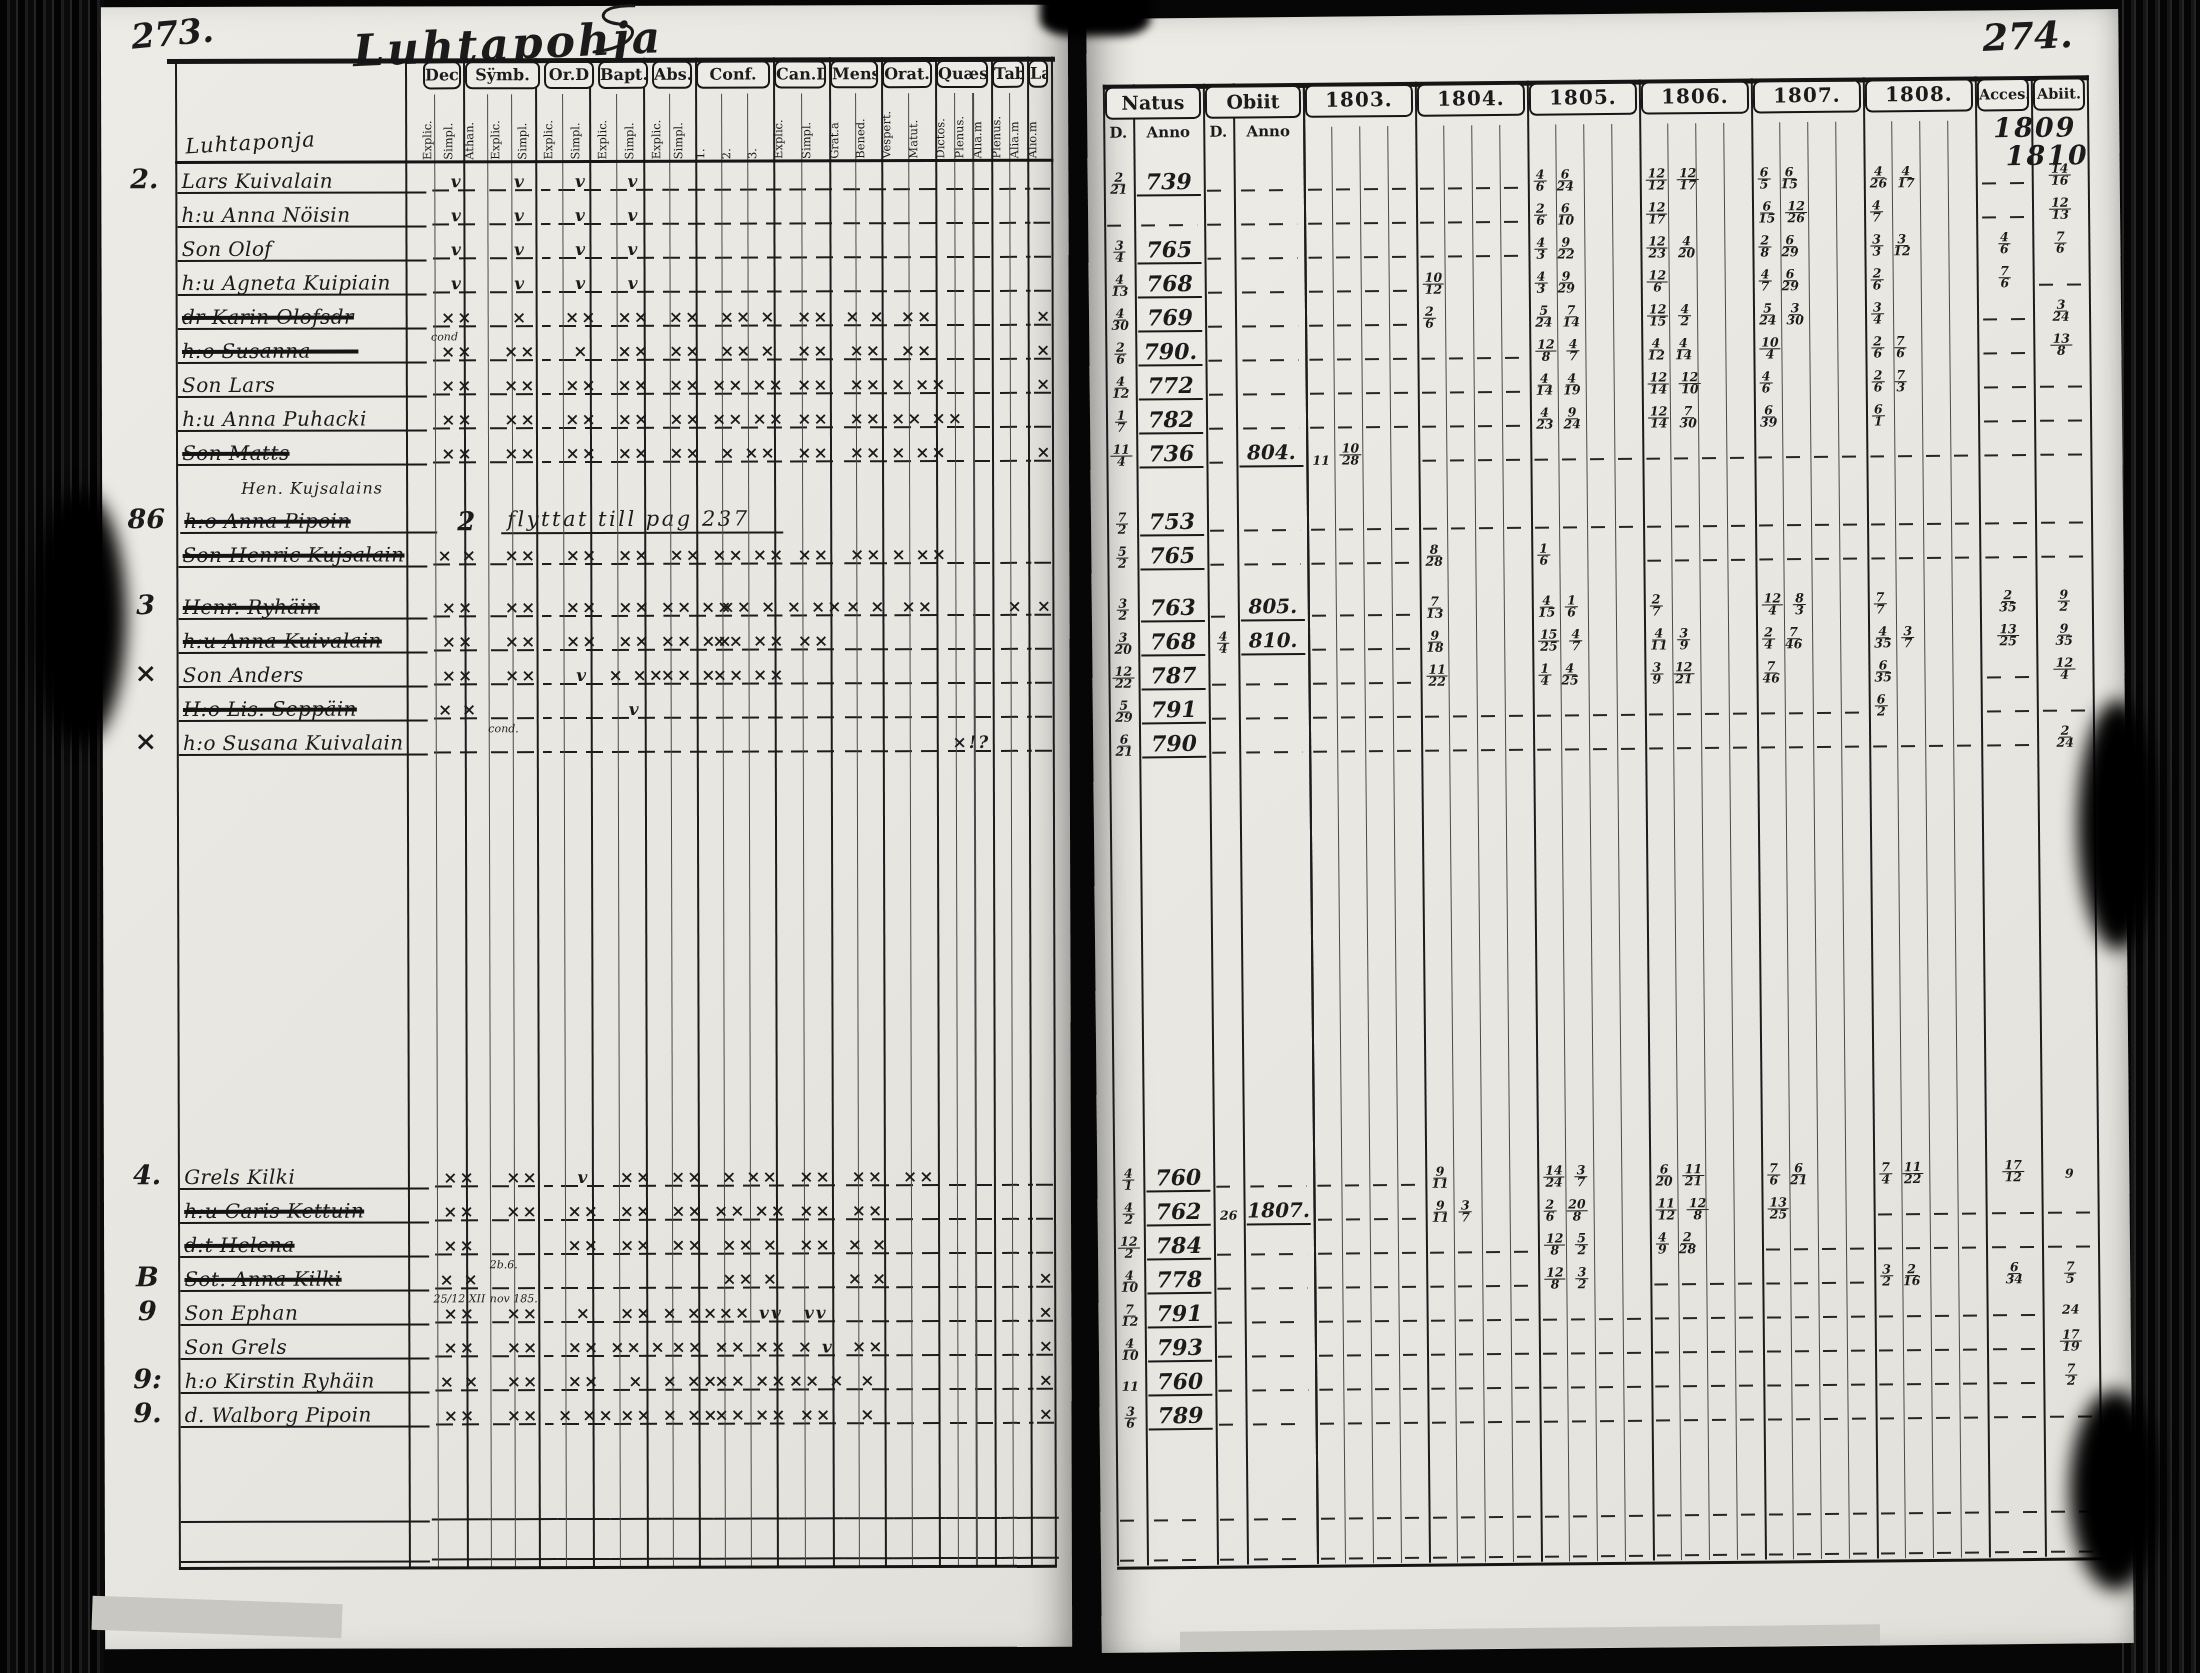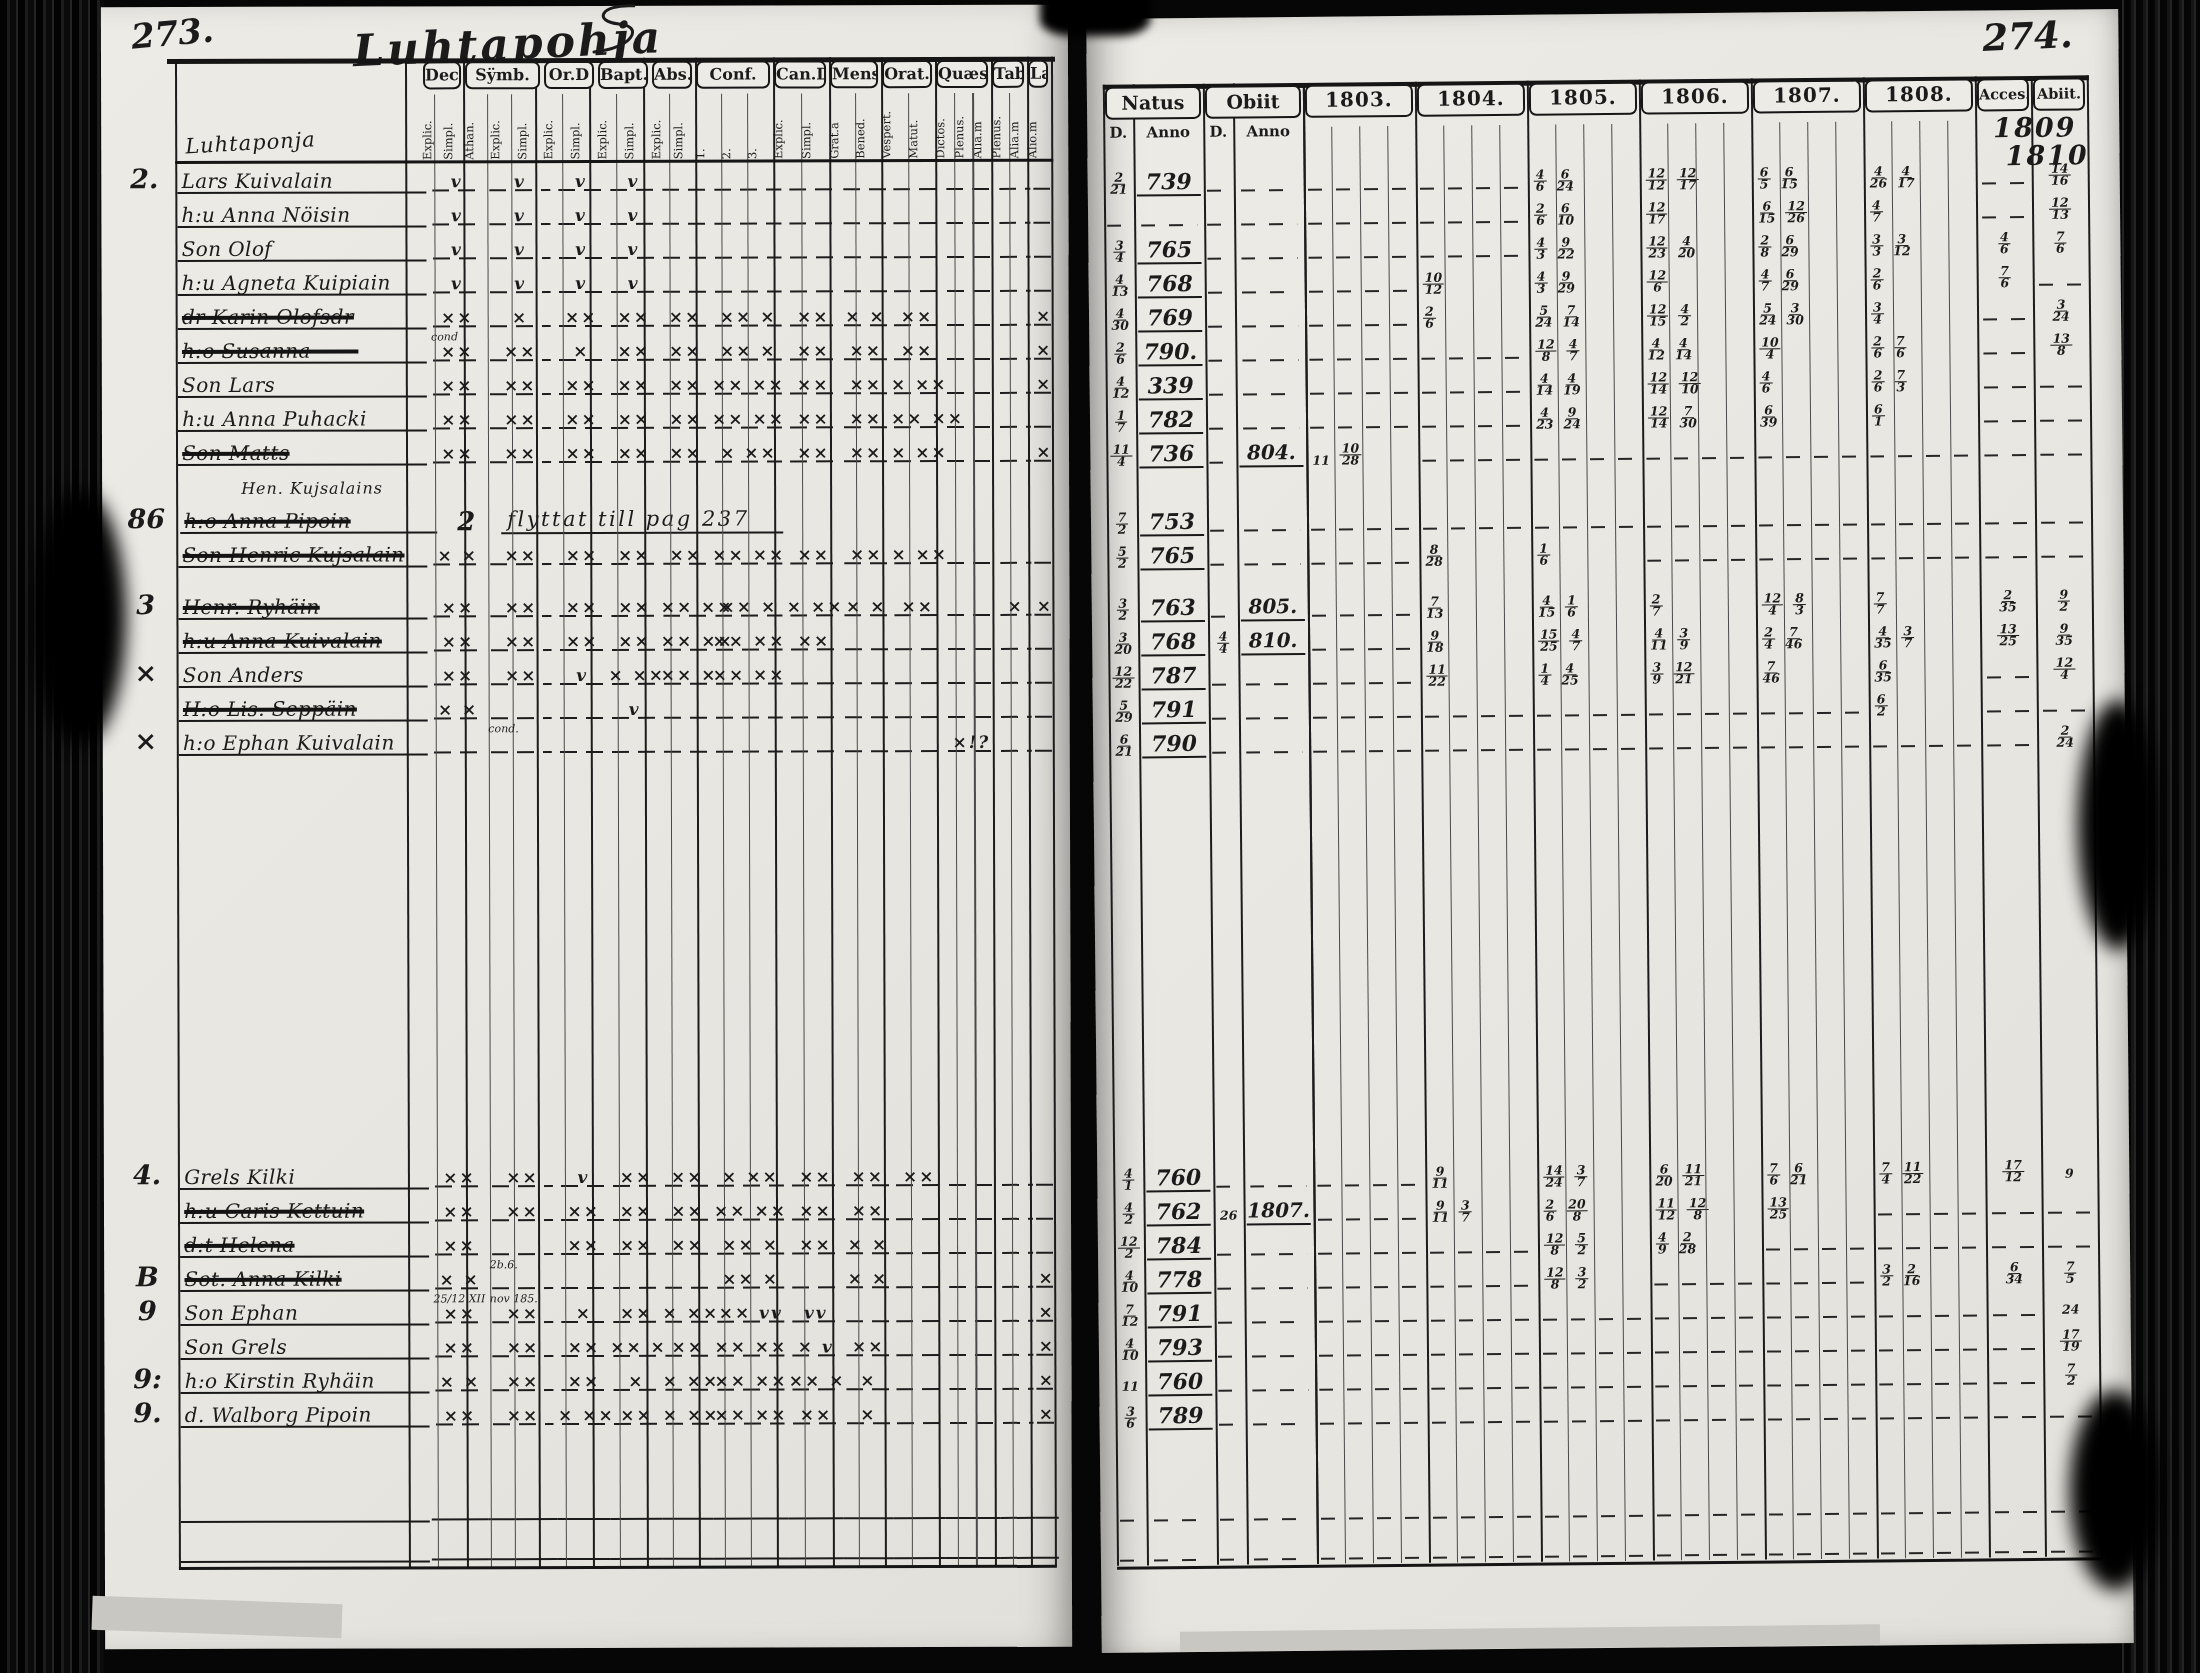--- a/index.html
+++ b/index.html
@@ -804,21 +804,21 @@
               <div class="mcell c10">
                 <span class="mk"></span>
               </div>
               <div class="mcell c11">
                 <span class="mk"></span>
               </div>
             </div>
             <div class="lrow">
               <span class="lmargin">×</span>
               <div class="namecell">
-                <span class="nm">h:o Ephan Kuivalain</span>
+                <span class="nm">h:o Susana Kuivalain</span>
               </div>
               <div class="mcell c0">
                 <span class="mk"></span>
               </div>
               <div class="mcell c1">
                 <span class="mk"></span>
               </div>
               <div class="mcell c2">
                 <span class="mk"></span>
               </div>
@@ -1767,21 +1767,21 @@
               </div>
             </div>
             <div class="rrow">
               <div class="rcell w30 filled">
                 <span class="ctr"><span class="fr">
                     <i class="fn">4</i>
                     <i class="fd">12</i>
                   </span></span>
               </div>
               <div class="rcell w70 filled">
-                <span class="nat">339</span>
+                <span class="nat">772</span>
               </div>
               <div class="rcell w30"></div>
               <div class="rcell w70"></div>
               <div class="rcell cy w112"></div>
               <div class="rcell cy w112"></div>
               <div class="rcell cy w112 filled">
                 <span class="yfr">
                   <span class="fr">
                     <i class="fn">4</i>
                     <i class="fd">14</i>

